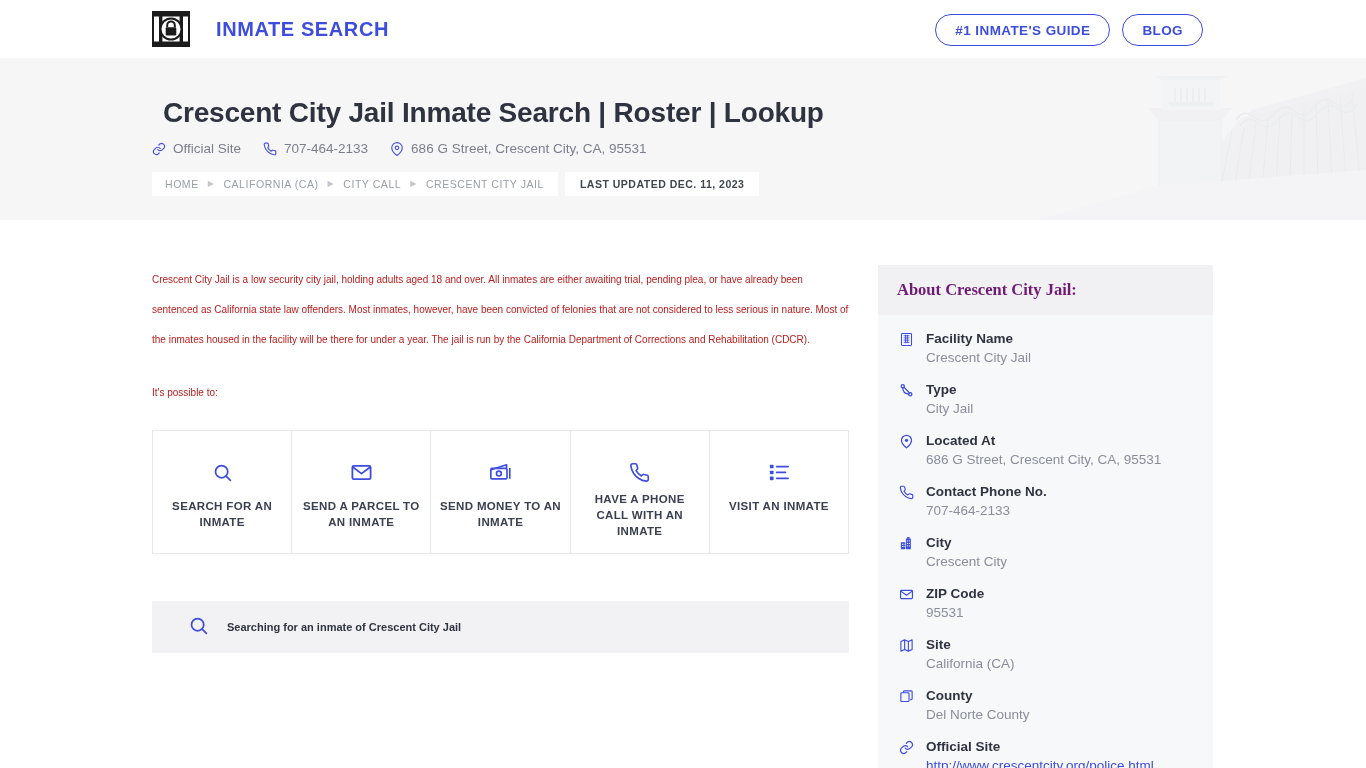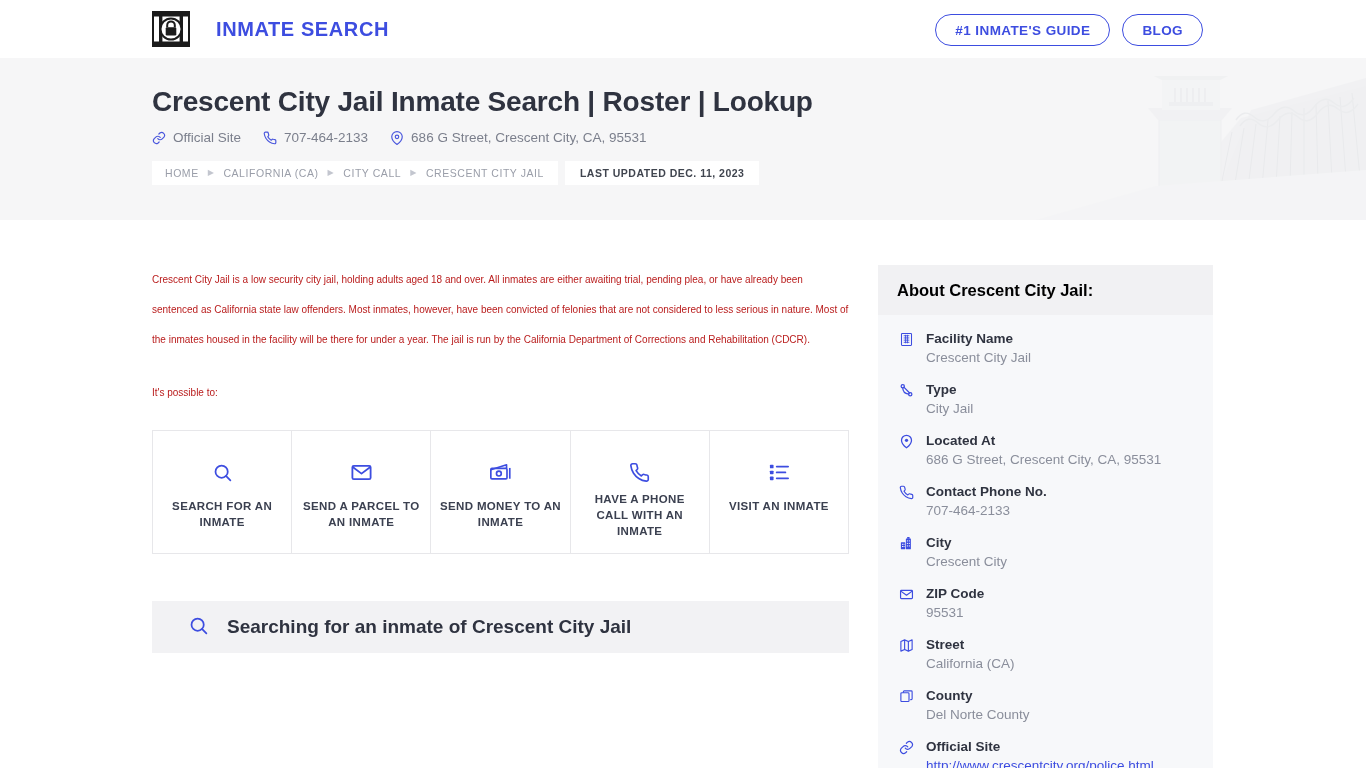--- a/index.html
+++ b/index.html
@@ -38,21 +38,21 @@
   .hero {
     position:absolute; top:58px; left:0; width:1366px; height:162px;
     background:#f6f6f7; overflow:hidden;
   }
   .hero-art {
     position:absolute; right:0; top:0; width:330px; height:162px;
     opacity:0.33;
   }
   .hero-inner { position:absolute; left:152px; top:0; width:900px; }
   .hero-title {
-    margin:0; padding-top:28px;
+    margin:11px; padding-top:28px;
     font-size:28px; font-weight:bold; color:#2f3340; letter-spacing:-0.2px;
     white-space:nowrap;
   }
   .hero-meta { display:flex; align-items:center; gap:22px; margin-top:12px; }
   .meta-item { display:flex; align-items:center; gap:7px; font-size:13.5px; color:#7b7f8c; white-space:nowrap; }
   .meta-item svg { display:block; flex:none; }
 
   .crumbbar { display:flex; align-items:stretch; margin-top:16px; height:24px; }
   .crumbs {
     background:#ffffff; display:flex; align-items:center; gap:9px;
@@ -92,29 +92,29 @@
     font-size:11.5px; font-weight:bold; letter-spacing:0.35px; color:#3b4050;
     text-align:center; line-height:16px; text-transform:uppercase;
   }
   .action.tall .action-ico { margin-bottom:6px; }
 
   
   .searchbar {
     margin-top:47px; height:52px; background:#f2f2f4;
     display:flex; align-items:center; padding-left:36px; gap:18px; cursor:pointer;
   }
-  .searchbar-text { font-size:19px; font-weight:bold; color:#2f3340; }
+  .searchbar-text { font-size:11px; font-weight:bold; color:#2f3340; }
 
   
   .panel { background:#f7f8fa; width:335px; }
   .panel-head {
     background:#f1f1f3; height:50px; display:flex; align-items:center;
     padding-left:19px;
   }
-  .panel-title { font-size:16.5px; font-weight:bold; color:#000000; }
+  .panel-title { font-size:16.5px; font-weight:bold; color:#701a75;font-family:Liberation Serif, serif; }
   .panel-body { padding:14px 19px 18px 19px; }
   .fact { display:flex; gap:11px; margin-bottom:12px; }
   .fact:last-child { margin-bottom:0; }
   .fact-ico { flex:none; width:18px; padding-top:3px; display:flex; justify-content:center; }
   .fact-txt { min-width:0; }
   .fact-label { font-size:13.5px; font-weight:bold; color:#2f3340; line-height:19px; }
   .fact-value { font-size:13.5px; color:#8a8e9b; line-height:20px; white-space:nowrap; }
   .fact-value.link { color:#3d4de0; }
 </style>
 </head>
@@ -411,21 +411,21 @@
 
           <div class="fact">
             <span class="fact-ico">
               <svg width="15" height="15" viewBox="0 0 24 24" fill="none" stroke="#3d4de0" stroke-width="1.8" stroke-linejoin="round">
                 <path d="M3 5.5 9 3l6 2.5L21 3v15.5L15 21 9 18.5 3 21z"></path>
                 <line x1="9" y1="3" x2="9" y2="18.5"></line>
                   <line x1="15" y1="5.5" x2="15" y2="21"></line>
               </svg>
             </span>
             <div class="fact-txt">
-              <div class="fact-label">Street</div>
+              <div class="fact-label">Site</div>
               <div class="fact-value">California (CA)</div>
             </div>
           </div>
 
           <div class="fact">
             <span class="fact-ico">
               <svg width="15" height="15" viewBox="0 0 24 24" fill="none" stroke="#3d4de0" stroke-width="1.8" stroke-linejoin="round">
                 <rect x="3" y="6" width="13" height="14" rx="1.4"></rect>
                 <path d="M7 6V4.4A1.4 1.4 0 0 1 8.4 3H19.6A1.4 1.4 0 0 1 21 4.4v11.2a1.4 1.4 0 0 1-1.4 1.4H18"></path>
               </svg>

